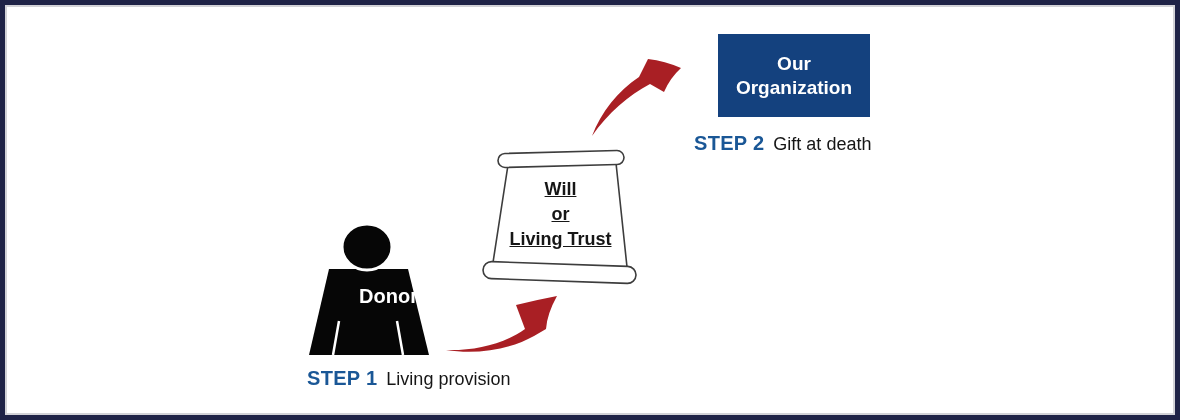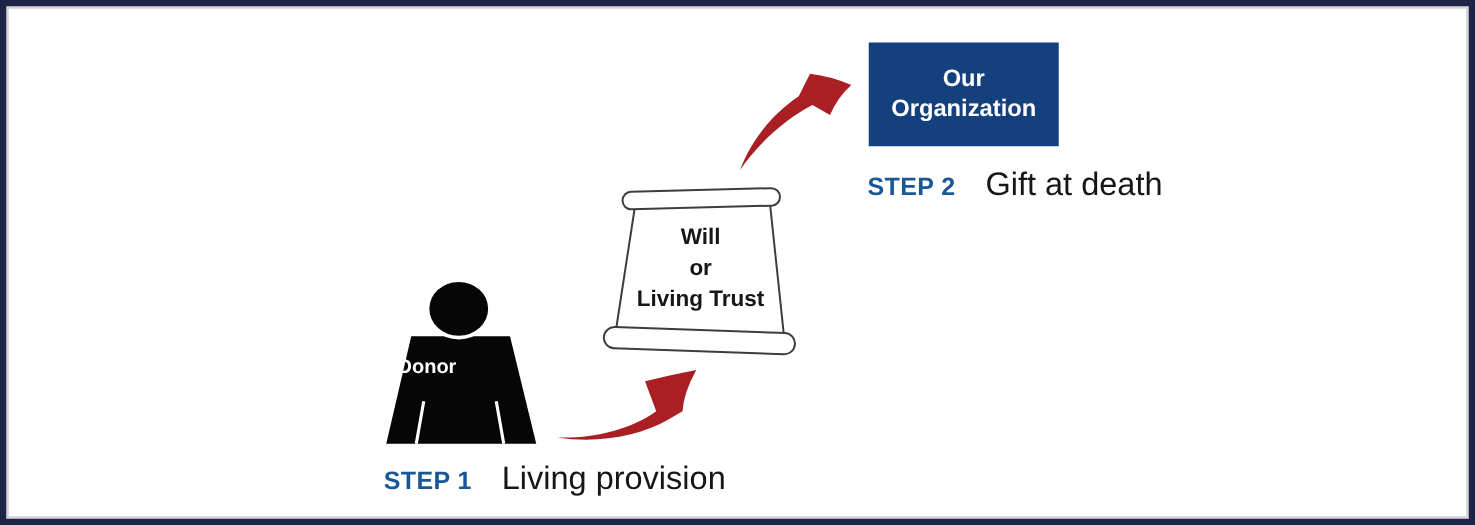--- a/index.html
+++ b/index.html
@@ -22,44 +22,45 @@
     overflow:hidden;
   }
   .diagram-svg{position:absolute;left:0;top:0;width:1180px;height:420px;}
   .silhouette{fill:var(--silhouette-black);}
   .head{stroke:#ffffff;stroke-width:3px;}
   .arm-gap{stroke:#ffffff;stroke-width:2.5px;fill:none;}
   .scroll-shape{fill:#ffffff;stroke:#3d3d3d;stroke-width:1.6px;}
   .arrow{fill:var(--accent-red);}
   .donor-label{
     position:absolute;left:313px;top:280px;width:100px;
-    text-align:left;color:#ffffff;font-weight:bold;font-size:16px;
+    text-align:right;color:#ffffff;font-weight:bold;font-size:20px;
   }
   .scroll-label{
     position:absolute;left:492px;top:172px;width:127px;
     text-align:center;color:var(--text-dark);
     font-weight:bold;font-size:18px;line-height:25px;
     white-space:pre-line;
+    text-decoration:underline;
   }
   .org-box{
-    position:absolute;left:690px;top:29px;width:152px;height:83px;
+    position:absolute;left:713px;top:29px;width:152px;height:83px;
     background:var(--box-blue);
     display:flex;align-items:center;justify-content:center;
   }
   .org-label{
     color:#ffffff;font-weight:bold;font-size:19px;line-height:24px;
     text-align:center;white-space:pre-line;
   }
   .step{
-    position:absolute;display:flex;align-items:baseline;gap:24px;white-space:nowrap;
+    position:absolute;display:flex;align-items:baseline;gap:9px;white-space:nowrap;
   }
   .step1{left:302px;top:362px;text-align:center;}
   .step2{left:689px;top:127px;}
   .step-num{color:var(--step-blue);font-weight:bold;font-size:20px;letter-spacing:0.3px;}
-  .step-text{color:var(--text-dark);font-size:26px;}
+  .step-text{color:var(--text-dark);font-size:18px;}
 </style>
 </head>
 <body>
 
 <div class="stage">
 
   <svg class="diagram-svg" viewBox="0 0 1180 420">
 
     <g>
       <polygon class="silhouette" points="324,264 403,264 424,350 304,350"></polygon>

